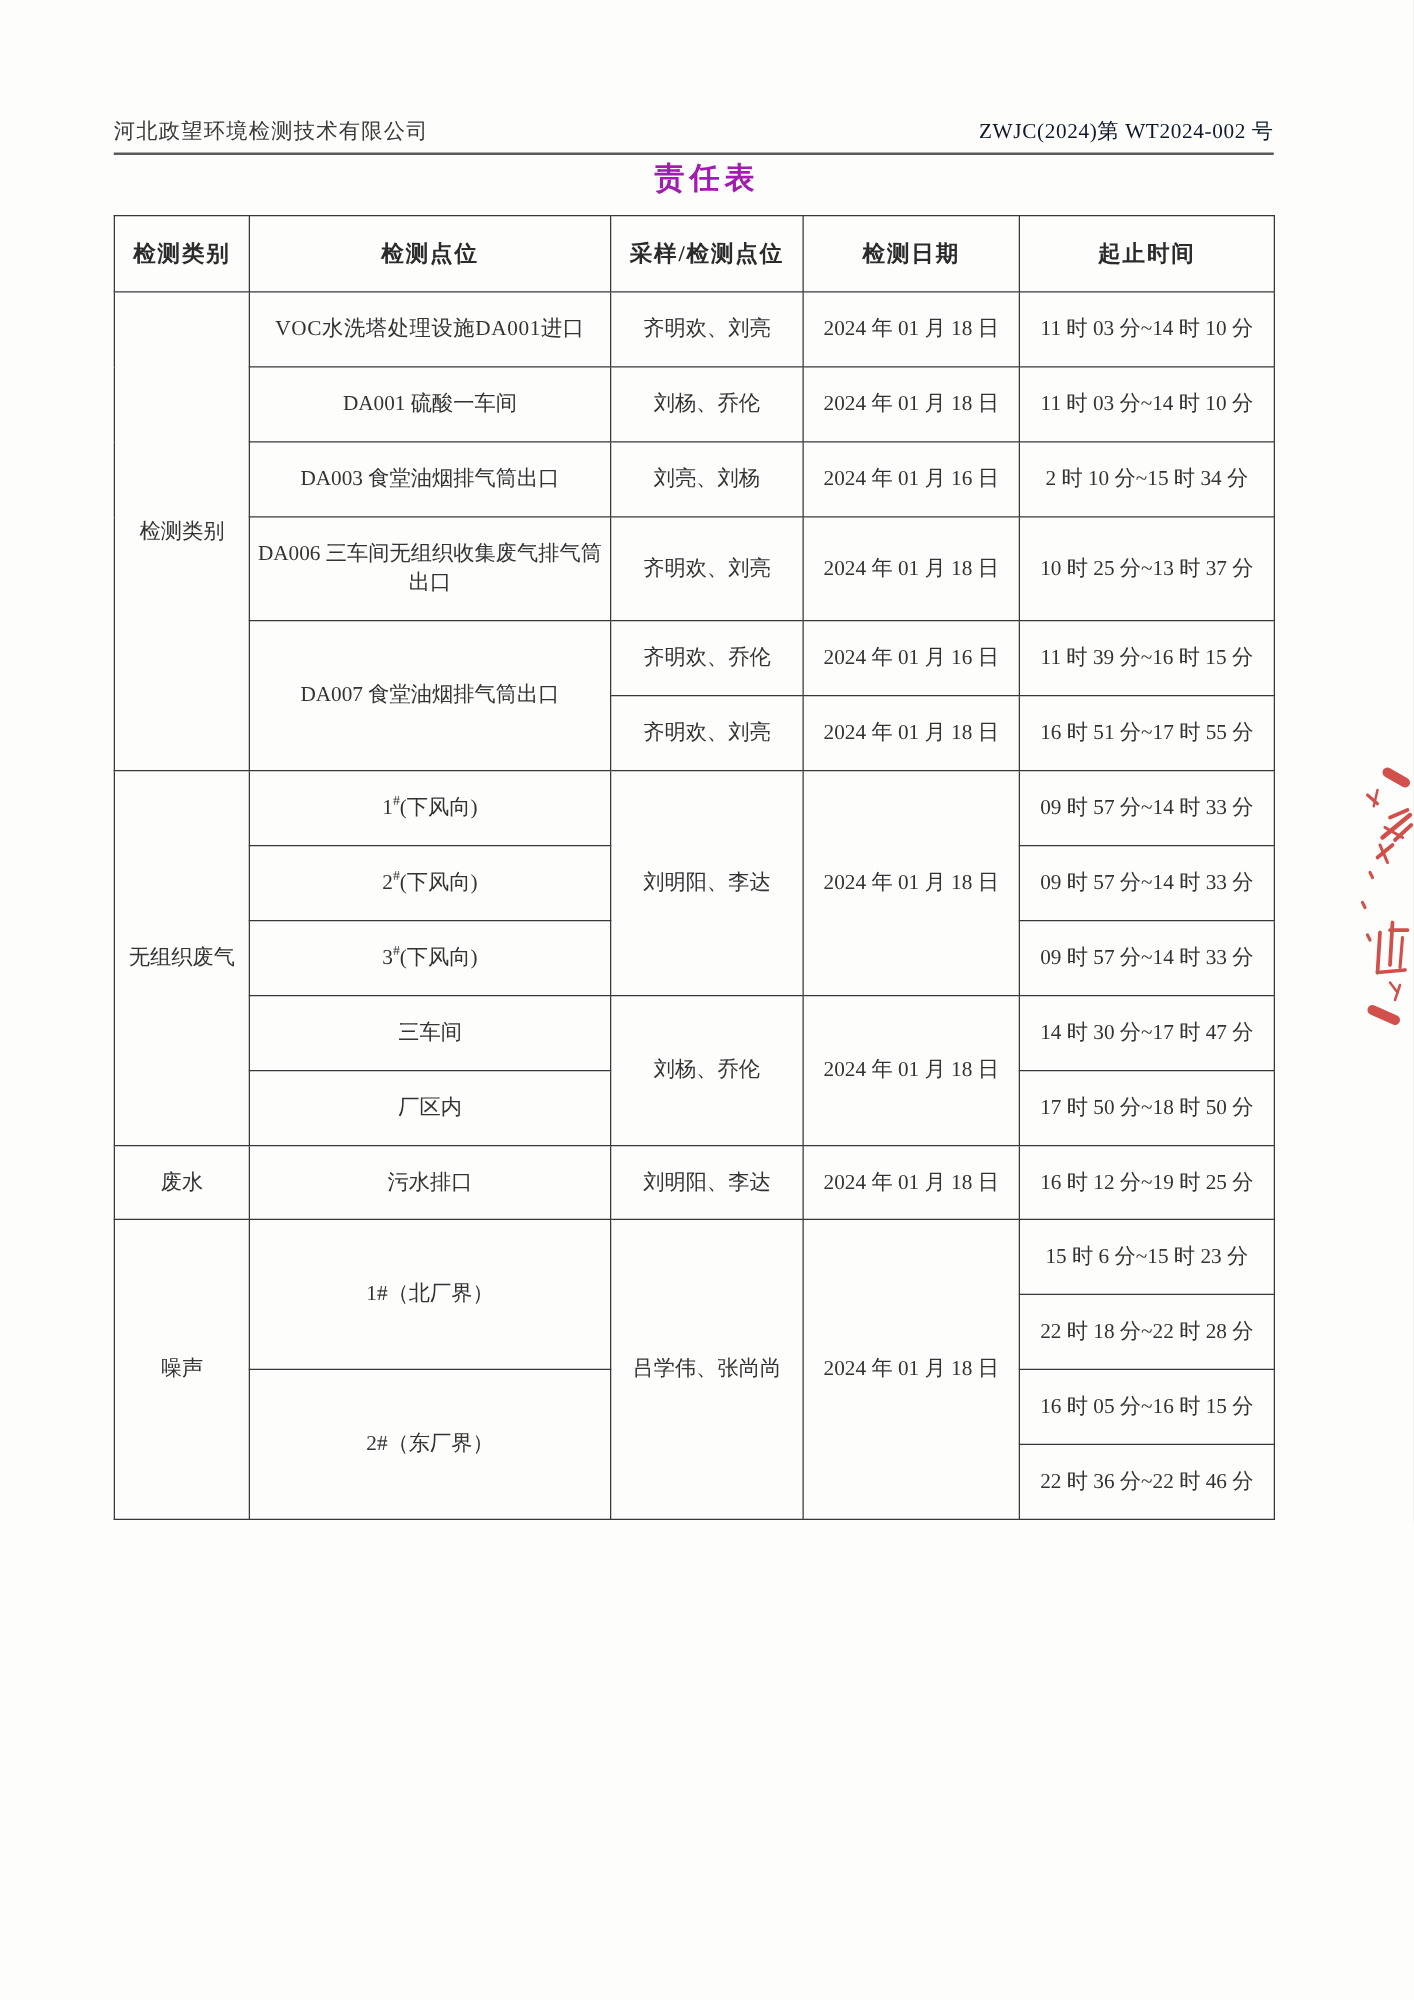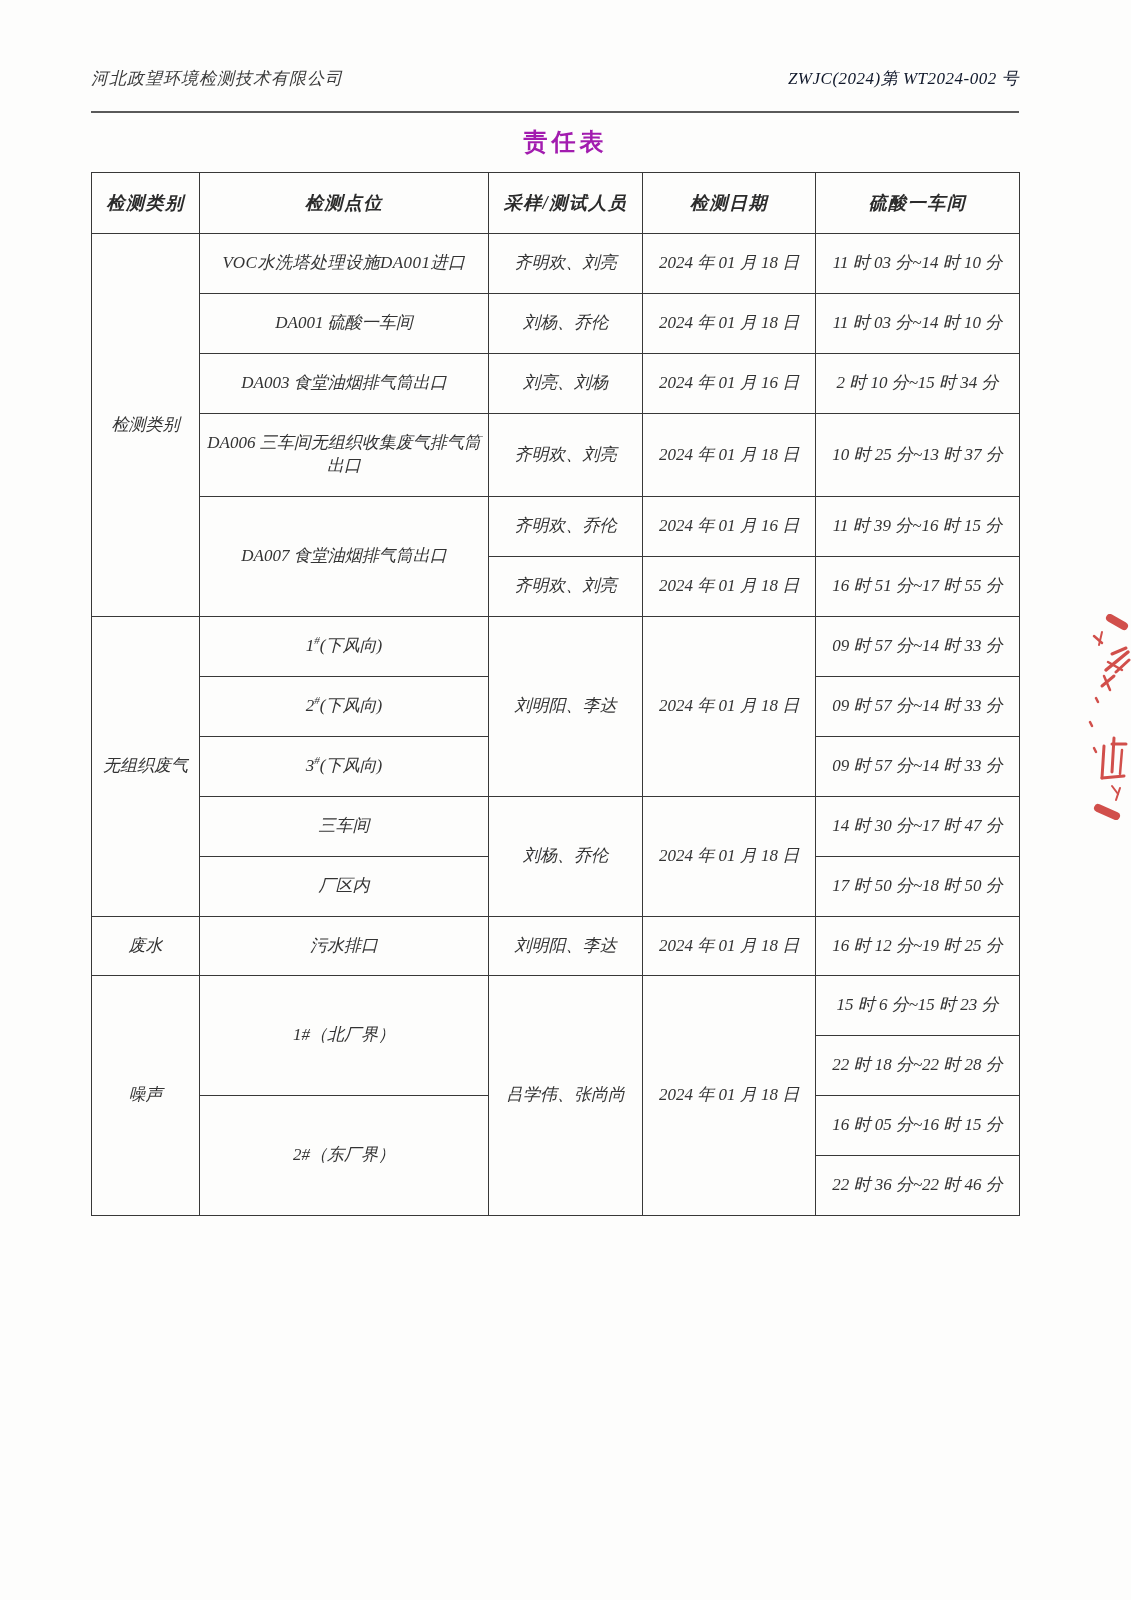--- a/index.html
+++ b/index.html
@@ -9,30 +9,29 @@
     width: 1131px;
     height: 1600px;
     margin: 0 auto;
     background: #fdfdfc;
     font-family: "Liberation Serif", "DejaVu Serif", serif;
     color: #2e2e2e;
     overflow: hidden;
   }
   .doc-header {
     position: absolute;
-    top: 83px;
+    top: 94px;
     left: 91px;
     width: 928px;
     height: 30px;
     display: flex;
     justify-content: space-between;
     align-items: flex-end;
     border-bottom: 2px solid #5a5a5a;
-    padding-bottom: 21px;
-    font-style: italic;
+    padding-bottom: 6px;
   }
   .doc-header .company { font-size: 17px; letter-spacing: 1px; color: #3a3a3a; }
   .doc-header .docno   { font-size: 17px; letter-spacing: 0.5px; color: #0f172a; }
   .doc-title {
     position: absolute;
     top: 126px;
     left: 0;
     width: 1131px;
     text-align: center;
     font-size: 24px;
@@ -55,21 +54,20 @@
   table.resp col.c5 { width: 204px; }
   table.resp th, table.resp td {
     border: 1.6px solid #383838;
     text-align: center;
     vertical-align: middle;
     font-size: 17px;
     color: #333;
     padding: 18px 3px;
     line-height: 1.35;
     overflow: hidden;
-    font-style: italic;
   }
   table.resp th {
     font-size: 18px;
     font-weight: bold;
     letter-spacing: 1.5px;
     color: #2b2b2b;
   }
   tr.hrow  { height: 40px; }
   tr.r1  { height: 46px; }
   tr.r2  { height: 40px; }
@@ -116,23 +114,23 @@
         <col class="c1">
         <col class="c2">
         <col class="c3">
         <col class="c4">
         <col class="c5">
       </colgroup>
     <tbody>
         <tr class="hrow">
       <th>检测类别</th>
       <th>检测点位</th>
-      <th>采样/测试人员</th>
+      <th>采样/检测点位</th>
       <th>检测日期</th>
-      <th>硫酸一车间</th>
+      <th>起止时间</th>
     </tr>
     <tr class="r1">
       <td rowspan="6">检测类别</td>
       <td class="point-long">VOC水洗塔处理设施DA001进口</td>
       <td>齐明欢、刘亮</td>
       <td>2024 年 01 月 18 日</td>
       <td>11 时 03 分~14 时 10 分</td>
     </tr>
     <tr class="r2">
       <td>DA001 硫酸一车间</td>

